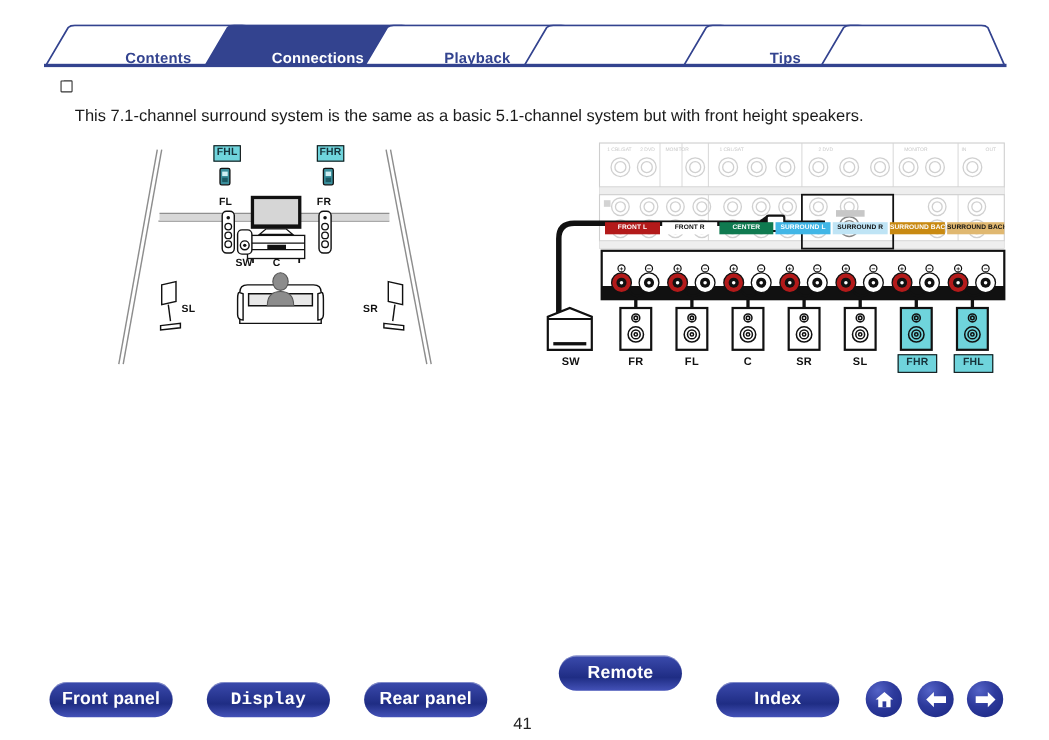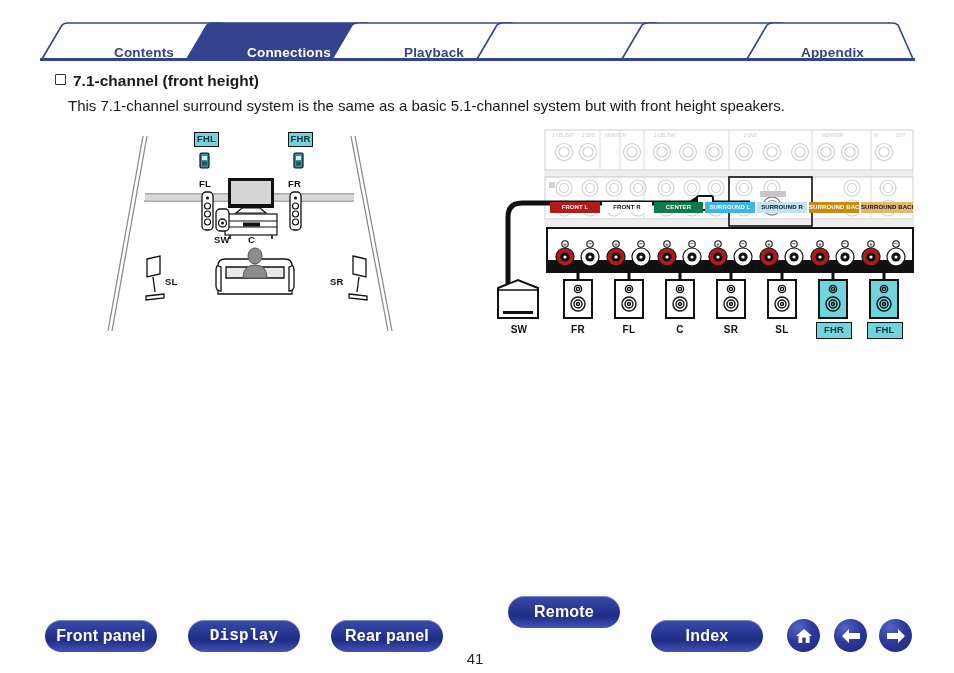--- a/index.html
+++ b/index.html
@@ -110,26 +110,26 @@
     <path d="M437 37 L457 3 Q459 1 463 1 L615 1 Q619 1 621 3 L641 37 Z" fill="#ffffff" stroke="#33438f" stroke-width="1.6"></path>
 
     <path d="M582 37 L602 3 Q604 1 608 1 L740 1 Q744 1 746 3 L766 37 Z" fill="#ffffff" stroke="#33438f" stroke-width="1.6"></path>
 
     <path d="M707 37 L727 3 Q729 1 733 1 L852 1 Q856 1 858 3 L873 37 Z" fill="#ffffff" stroke="#33438f" stroke-width="1.6"></path>
   </svg>
 
   <div class="tab-label" style="left:28px;width:152px;">Contents</div>
   <div class="tab-label active" style="left:173px;width:152px;">Connections</div>
   <div class="tab-label" style="left:318px;width:152px;">Playback</div>
-  <div class="tab-label" style="left:733px;width:119px;">Appendix</div>
+  <div class="tab-label" style="left:608px;width:132px;">Tips</div>
 </div>
 <div class="tabbar-underline"></div>
 
 <div class="heading">
-  <span class="bullet"></span><span>7.1-channel (front height)</span>
+  <span class="bullet"></span>
 </div>
 <div class="subtext">This 7.1-channel surround system is the same as a basic 5.1-channel system but with front height speakers.</div>
 
 <div class="room">
   <svg width="310" height="208" viewBox="0 0 310 208">
     <g stroke="#8d8d8d" stroke-width="1.3" fill="none">
       <line x1="43" y1="10" x2="8" y2="205"></line>
       <line x1="47" y1="10" x2="12" y2="205"></line>
       <line x1="255" y1="10" x2="292" y2="205"></line>
       <line x1="251" y1="10" x2="288" y2="205"></line>

